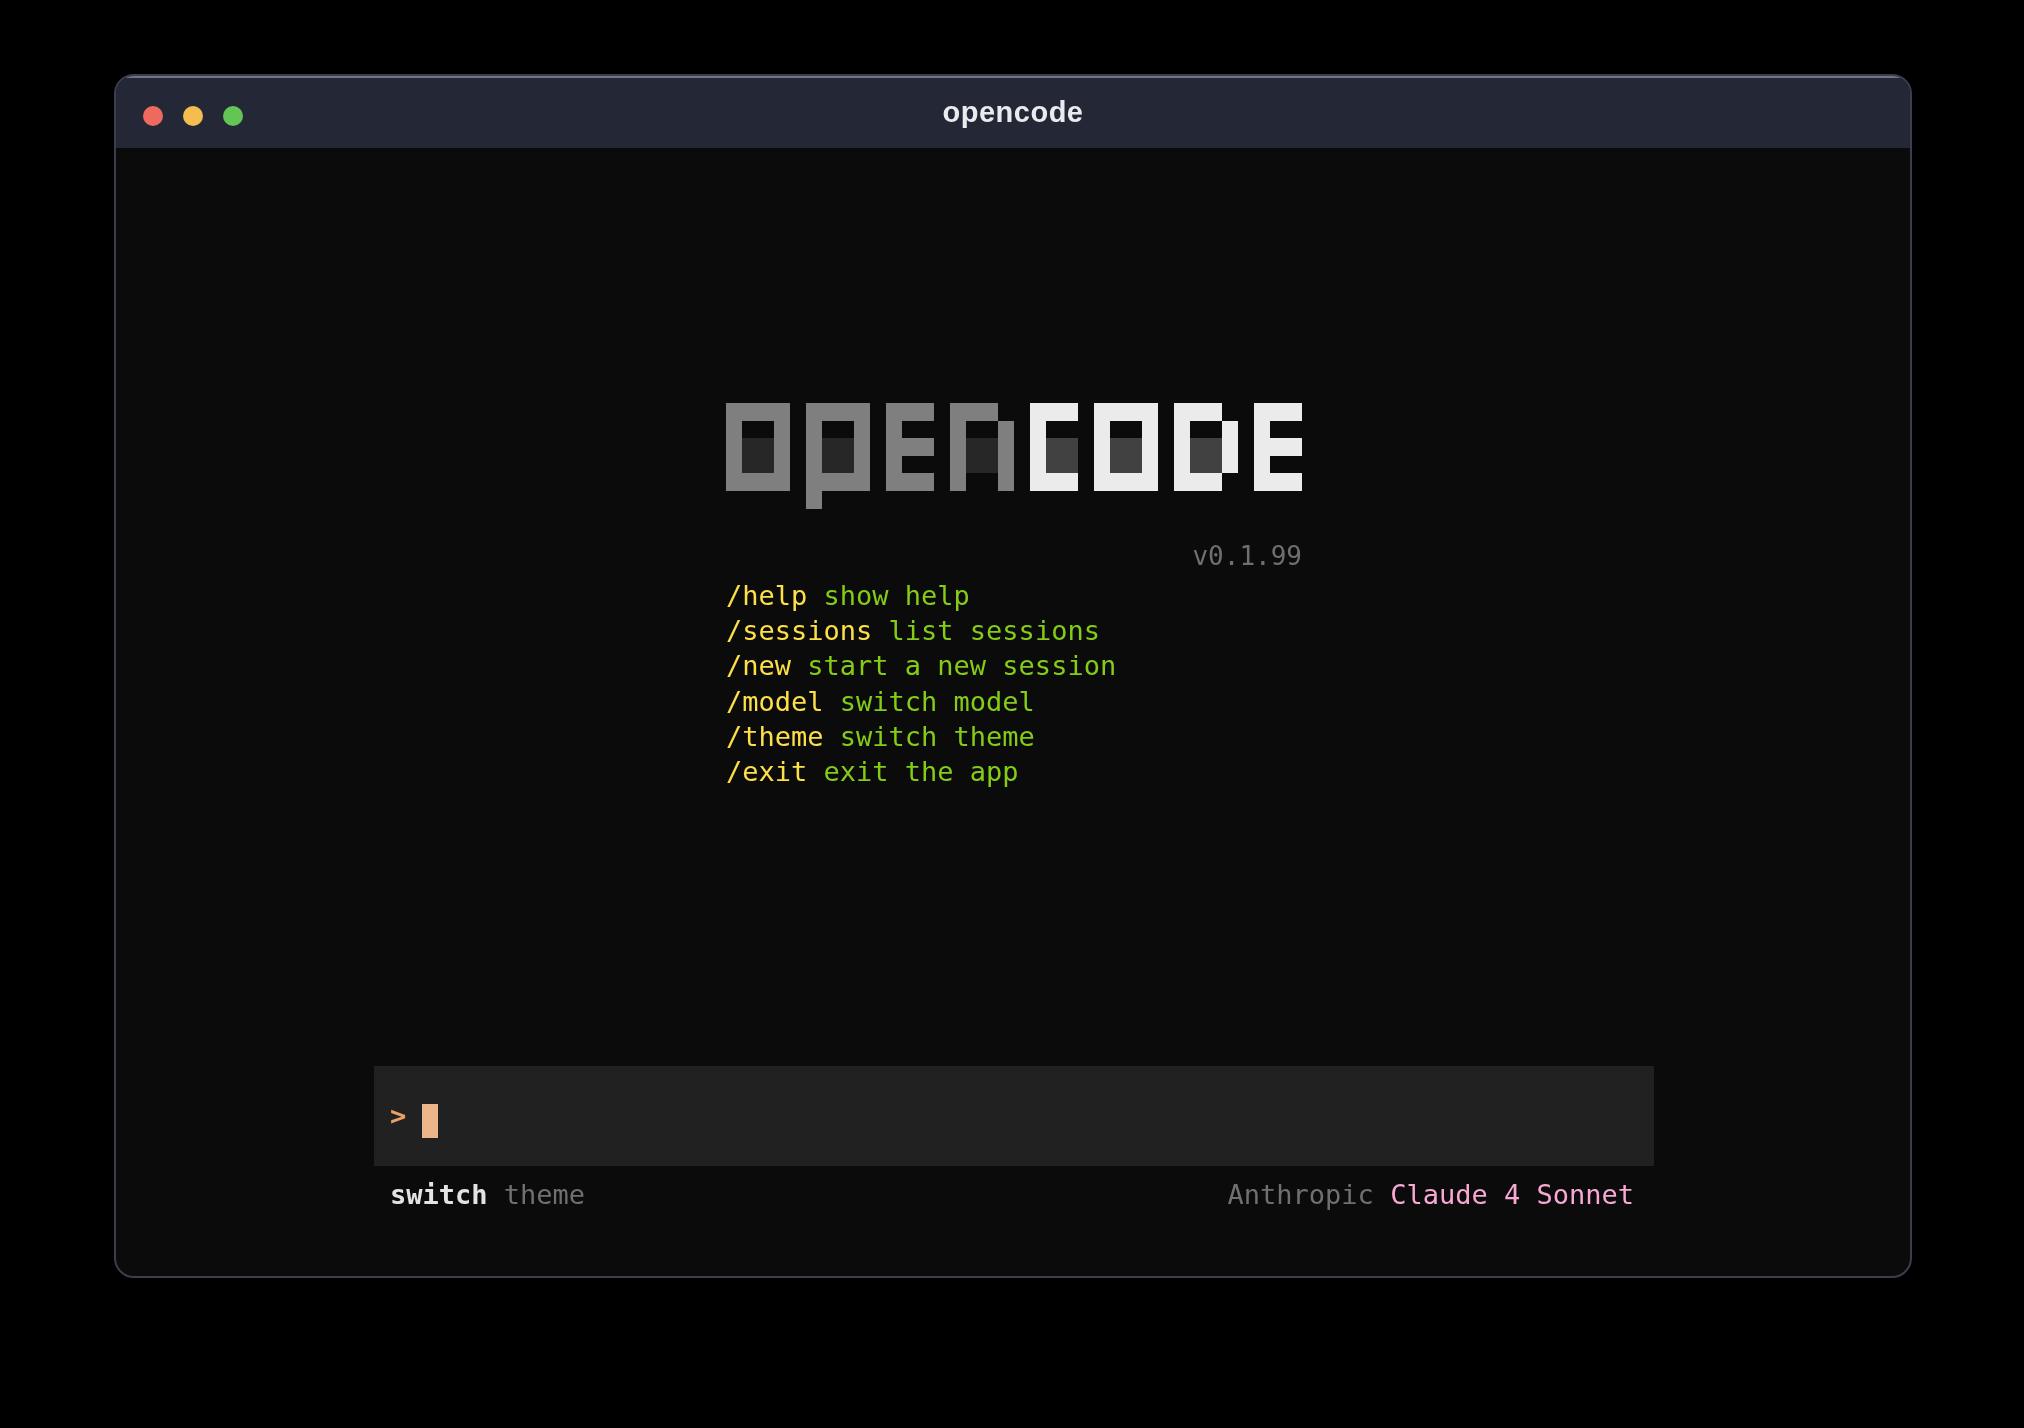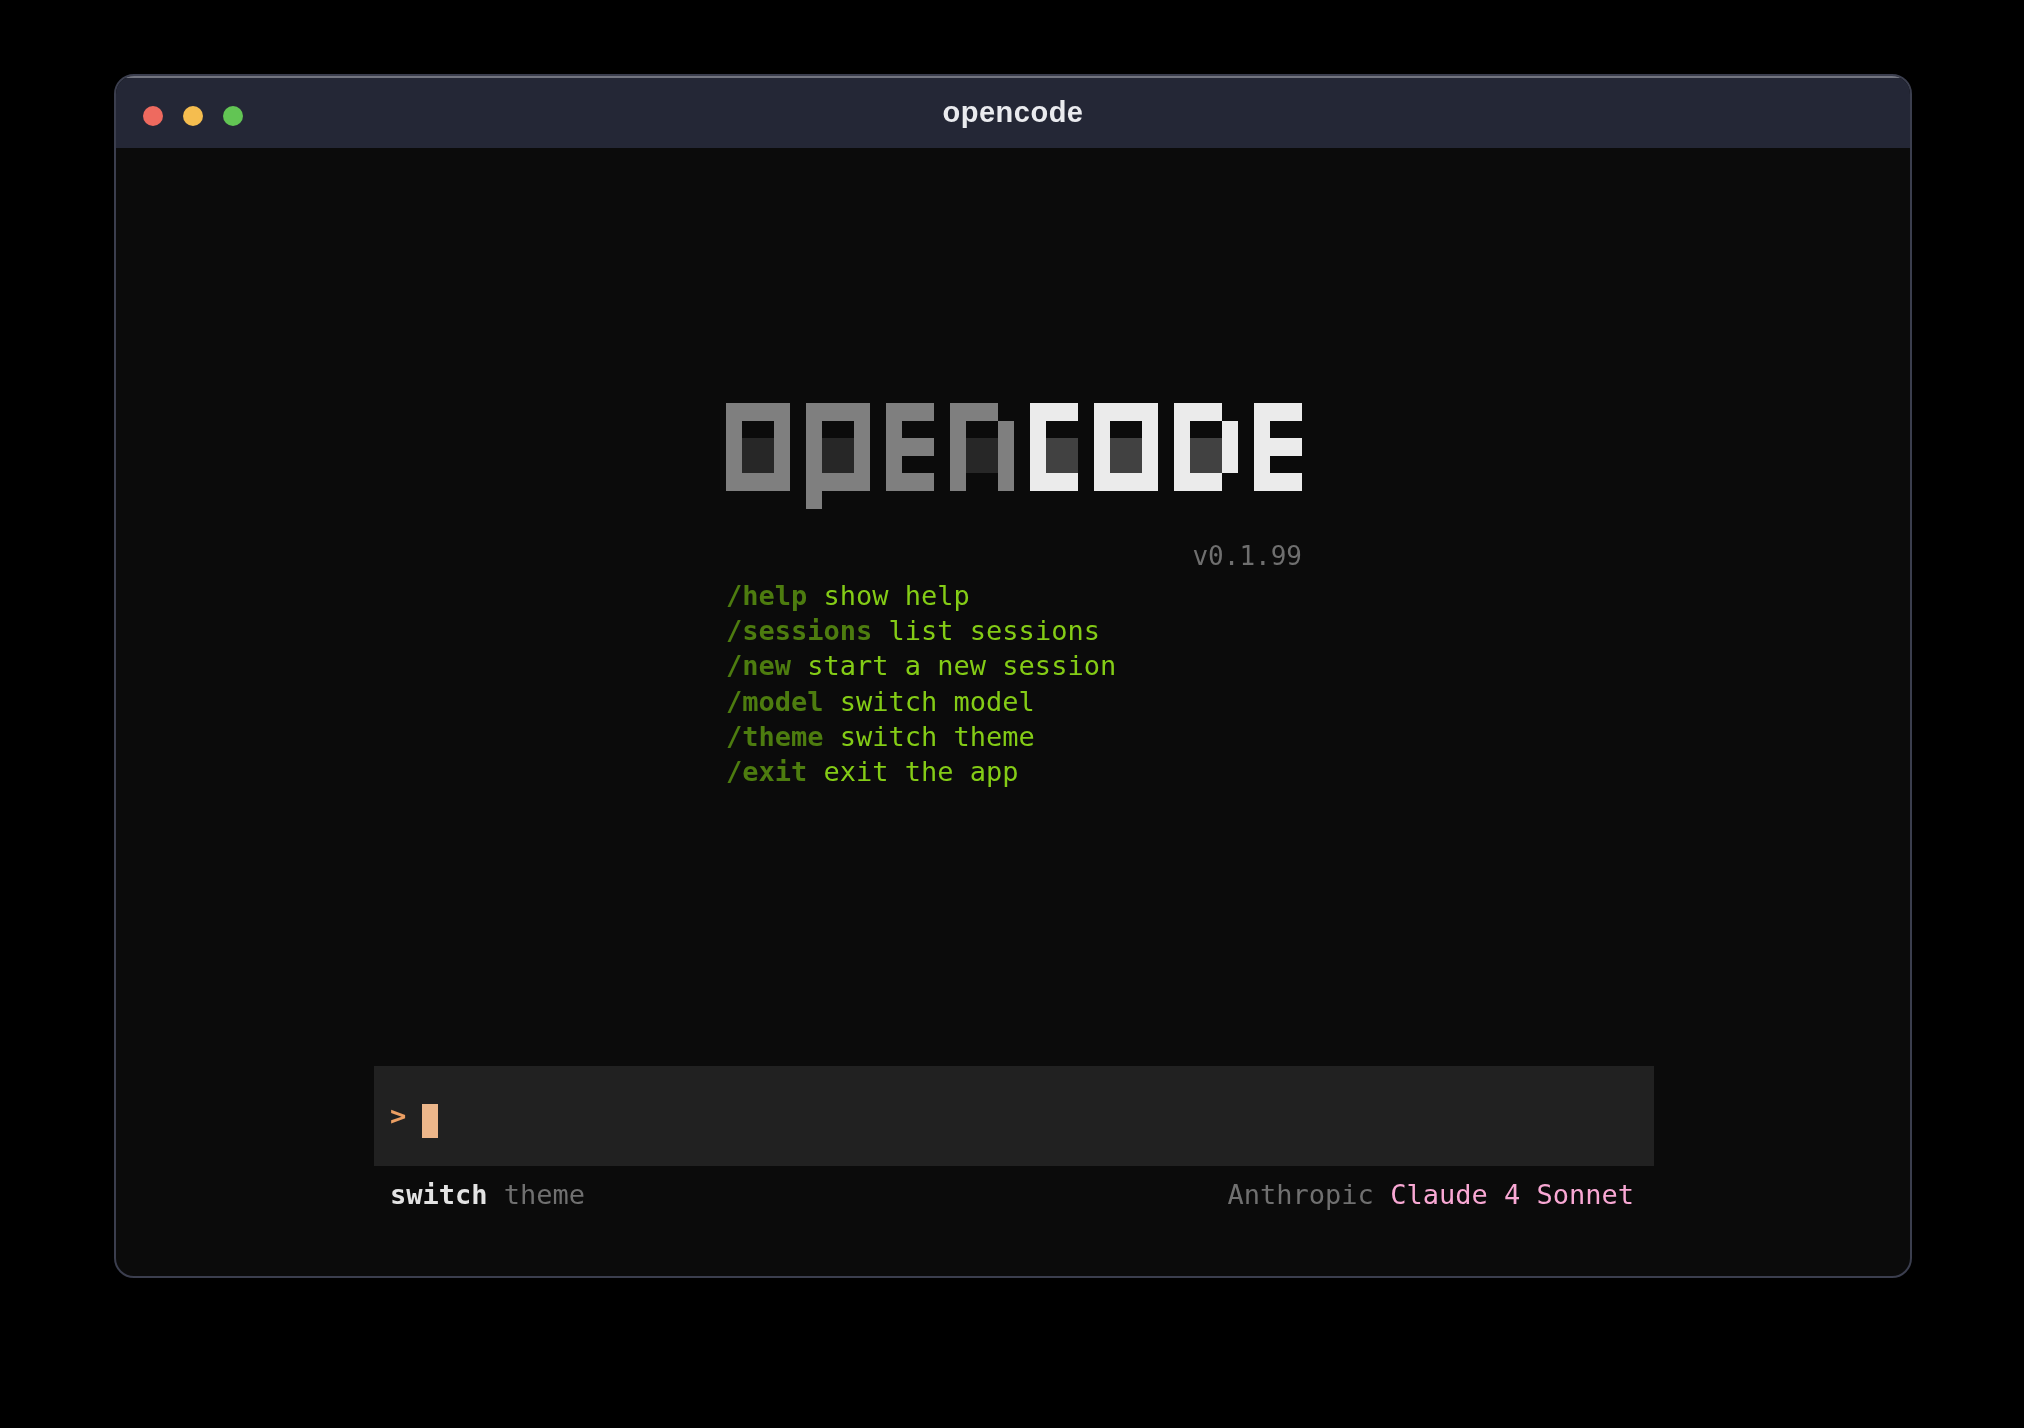--- a/index.html
+++ b/index.html
@@ -31,21 +31,21 @@
   .logo-letter.gray .px.on{background:#7f7f7f;}
   .logo-letter.gray .px.shade{background:#272727;}
   .logo-letter.white .px.on{background:#ebebeb;}
   .logo-letter.white .px.shade{background:#414141;}
   .version{
     position:absolute;left:610px;top:437px;width:576px;text-align:right;
     color:#6f6f6f;font-size:26px;line-height:30px;margin-top:28px;
   }
   
   .commands{position:absolute;left:610px;top:502px;font-size:27px;line-height:35.2px;white-space:pre;}
-  .cmd-name{color:#4d7c0f;font-weight:700;}
+  .cmd-name{color:#fde047;font-weight:400;}
   .cmd-desc{color:#84cc16;text-align:center;}
   
   .inputbox{
     position:absolute;left:258px;top:990px;width:1280px;height:100px;
     background:#212121;
   }
   .prompt{
     position:absolute;left:16px;top:0;height:100px;line-height:100px;
     color:#ec9f63;font-size:27px;font-weight:700;
   }

